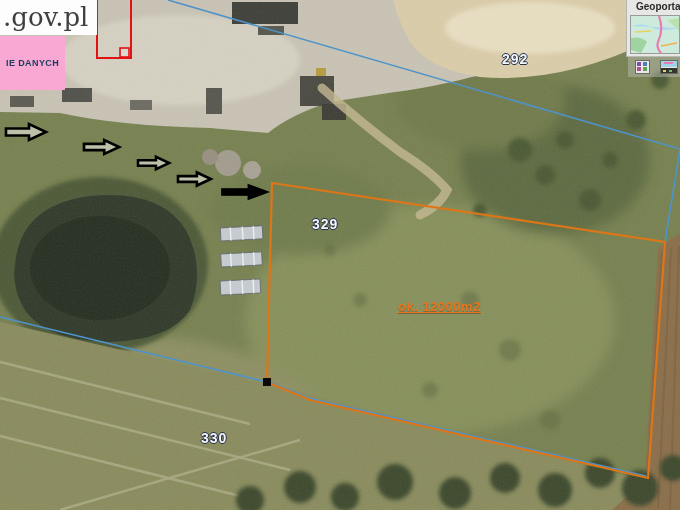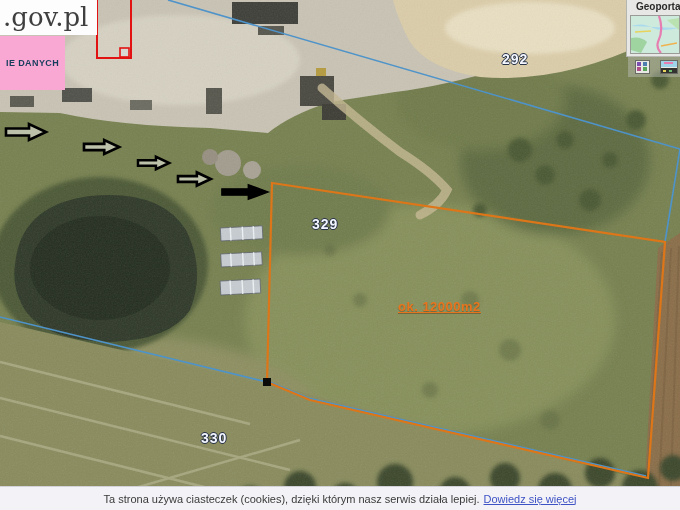--- a/index.html
+++ b/index.html
@@ -236,18 +236,14 @@
     </div>
     <div class="tool-btn" style="width:16px;">
       <span style="position:absolute;left:0;top:0;width:16px;height:6px;background:#9fd4e8;"></span>
       <span style="position:absolute;left:3px;top:1px;width:9px;height:2px;background:#e77db0;"></span>
       <span style="position:absolute;left:0;bottom:0;width:16px;height:5px;background:#33332f;"></span>
       <span style="position:absolute;left:2px;bottom:1px;width:3px;height:2px;background:#e8d35c;"></span>
       <span style="position:absolute;left:8px;bottom:1px;width:3px;height:2px;background:#6fc06f;"></span>
     </div>
   </div>
 
-  <div class="cookie-banner">
-    <span>Ta strona używa ciasteczek (cookies), dzięki którym nasz serwis działa lepiej.</span>
-    <a class="cookie-link">Dowiedz się więcej</a>
-  </div>
 
 </div>
 
 </body></html>

